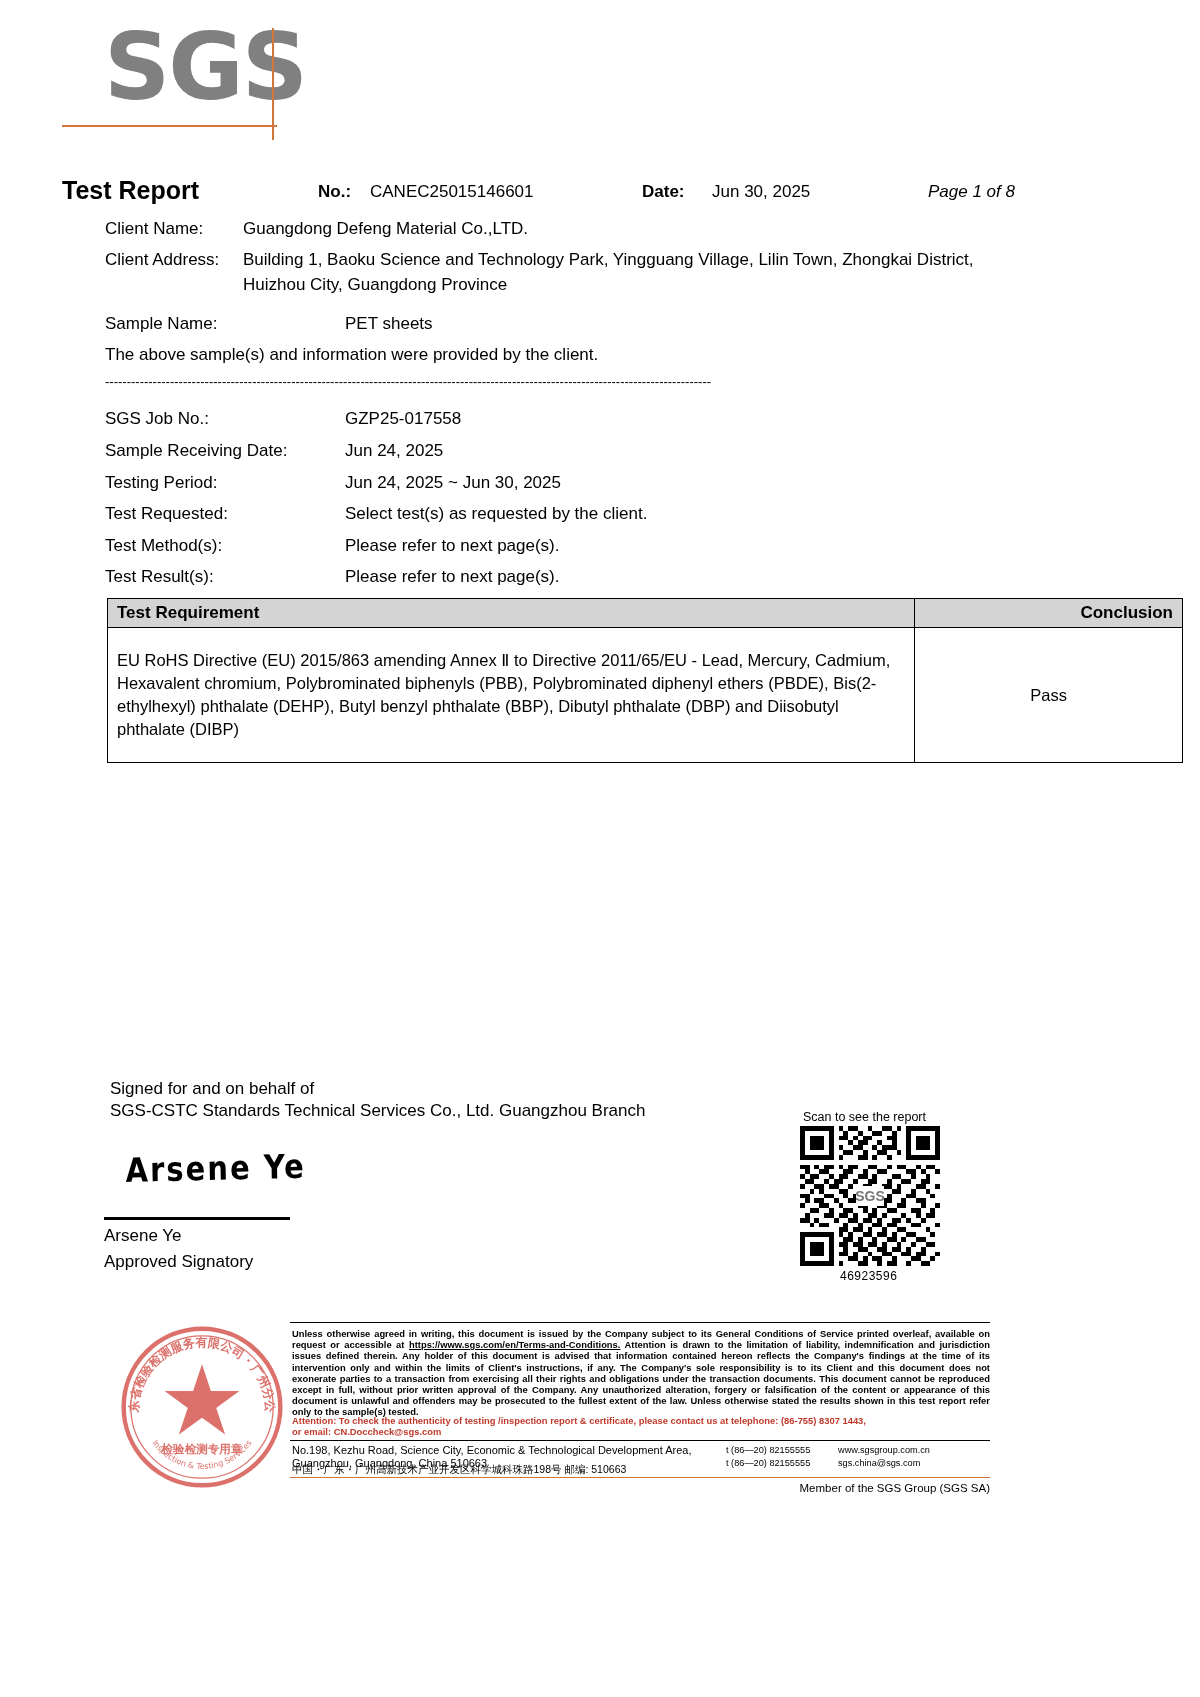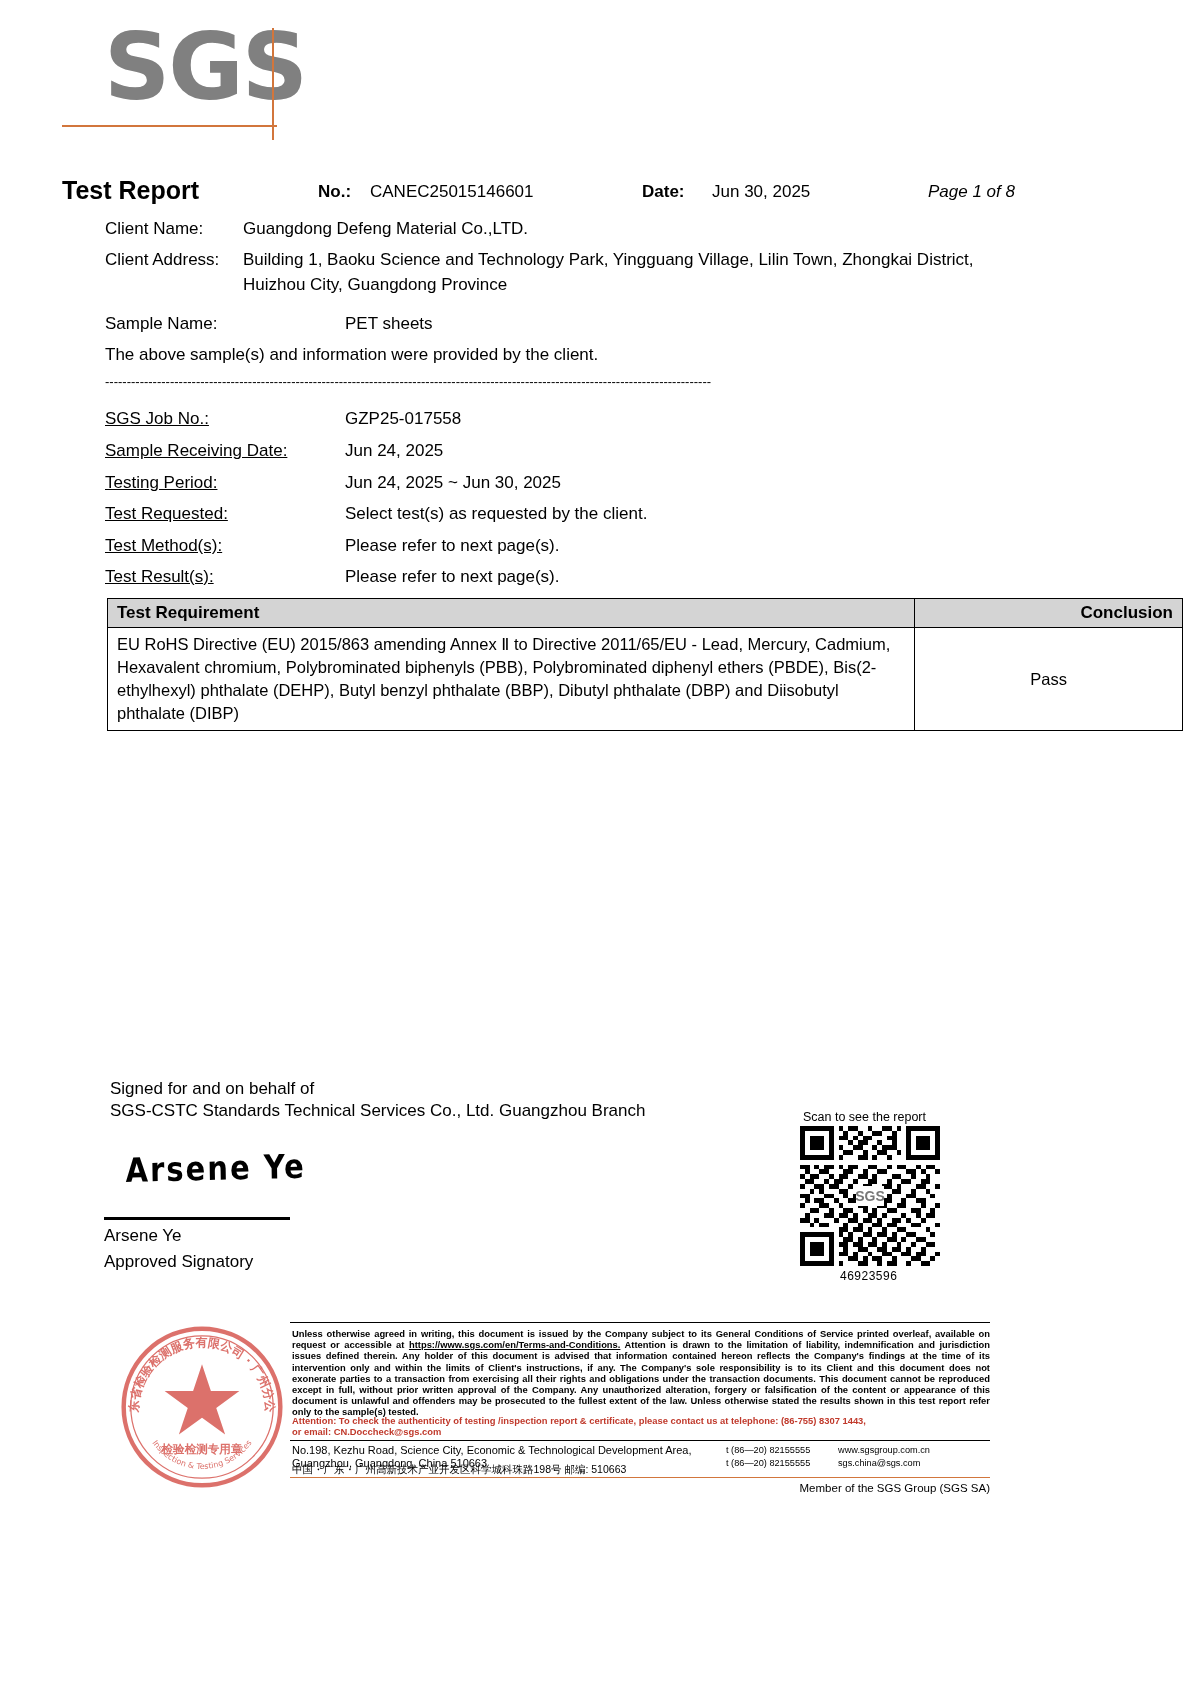--- a/index.html
+++ b/index.html
@@ -77,36 +77,36 @@
     font-size: 13px;
     letter-spacing: 0px;
     white-space: nowrap;
     overflow: hidden;
     color: #000;
     font-family: "Liberation Sans", sans-serif;
   }
 
   
   .job { position: absolute; font-size: 17px; }
-  .job-lbl { left: 105px; text-decoration: underline; }
+  .job-lbl { left: 105px; }
   .job-val { left: 345px; }
   .job-r0 { top: 409px; } .job-r1 { top: 441px; } .job-r2 { top: 473px; }
   .job-r3 { top: 504px; } .job-r4 { top: 536px; } .job-r5 { top: 567px; }
 
   
   .rtable {
     position: absolute;
     left: 107px; top: 598px;
     width: 1076px;
     border-collapse: collapse;
     font-size: 16.5px;
   }
   .rtable th, .rtable td {
     border: 1px solid #000;
-    padding: 5px 9px;
+    padding: 21px 9px;
     vertical-align: top;
     text-align: left;
     font-weight: normal;
   }
   .rtable thead th {
     background: #d4d4d4;
     font-weight: 700;
     font-size: 17px;
     padding: 4px 9px;
   }

